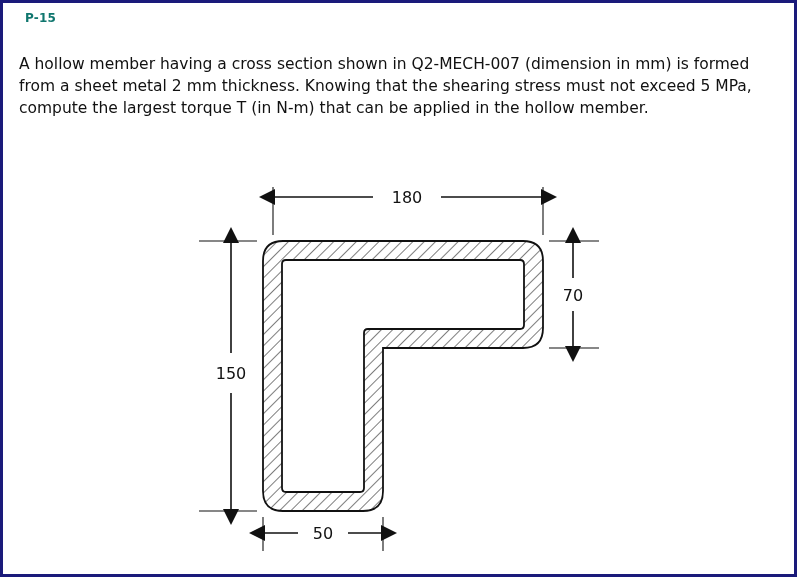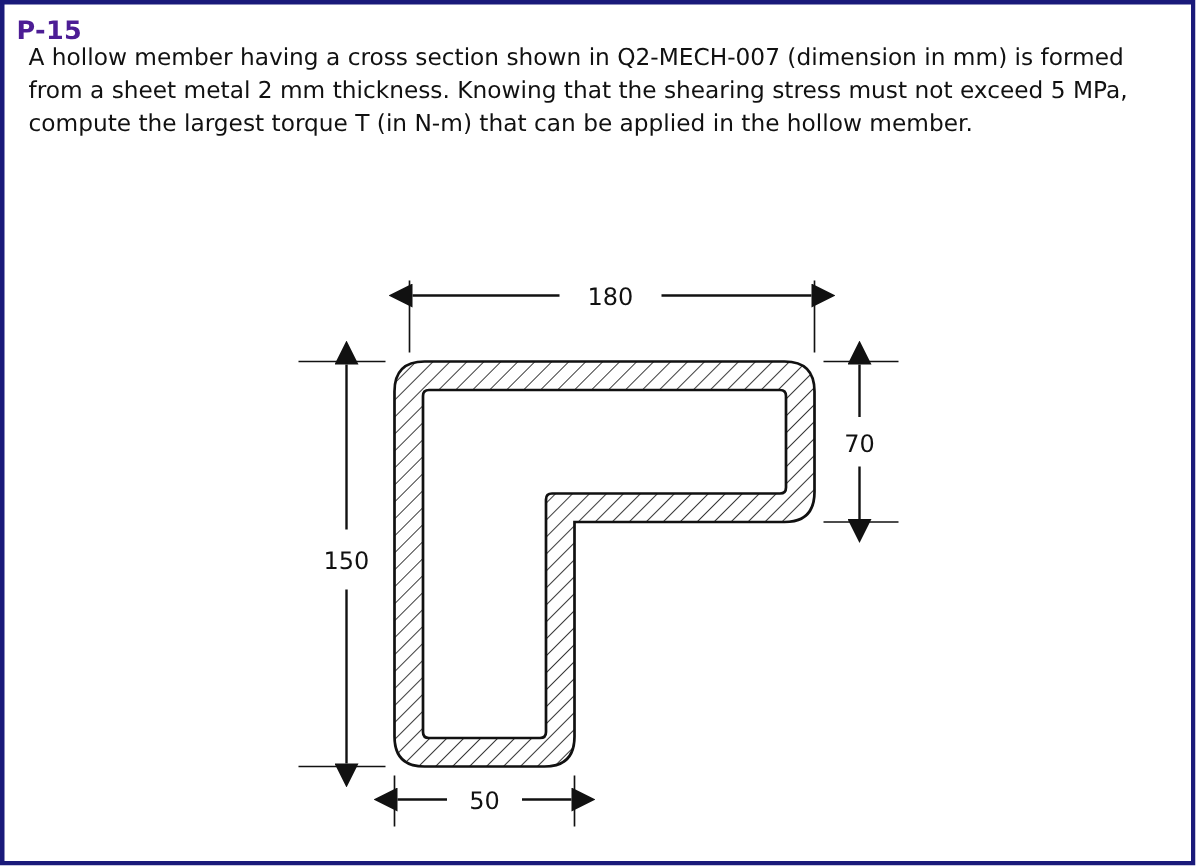--- a/index.html
+++ b/index.html
@@ -14,31 +14,31 @@
     position: relative;
     width: 797px;
     height: 577px;
     background: #ffffff;
     border: 3px solid #1a1a7a;
     box-sizing: border-box;
     overflow: hidden;
   }
   .problem-label {
     position: absolute;
-    left: 8px;
+    left: 22px;
     top: 8px;
-    font-size: 17px;
+    font-size: 12px;
     font-weight: bold;
-    color: #4c1d95;
+    color: #0f766e;
     letter-spacing: 0.2px;
   }
   .problem-text {
     position: absolute;
     left: 16px;
-    top: 24px;
+    top: 50px;
     width: 762px;
     font-size: 15.5px;
     line-height: 1.42;
     color: #111111;
   }
   #figure {
     position: absolute;
     left: 0px;
     top: 150px;
     width: 791px;

